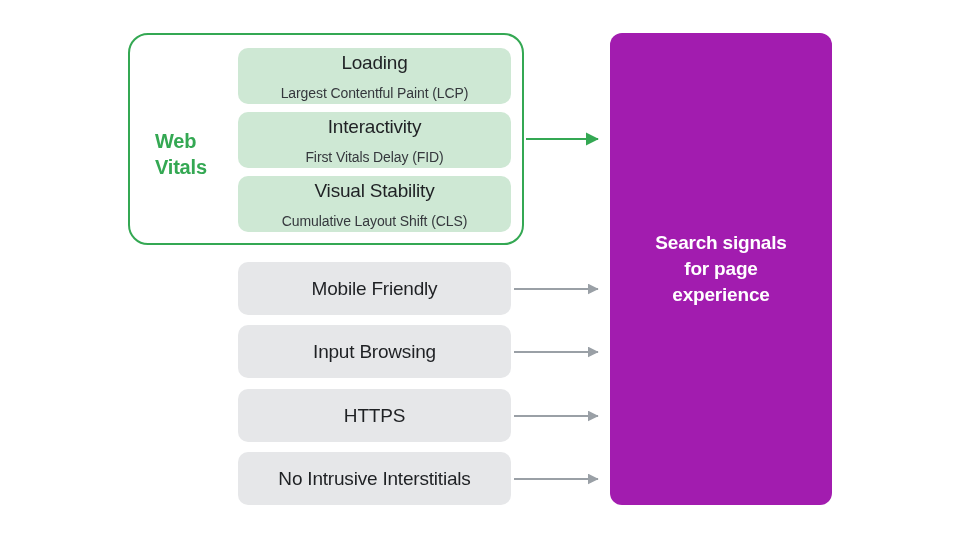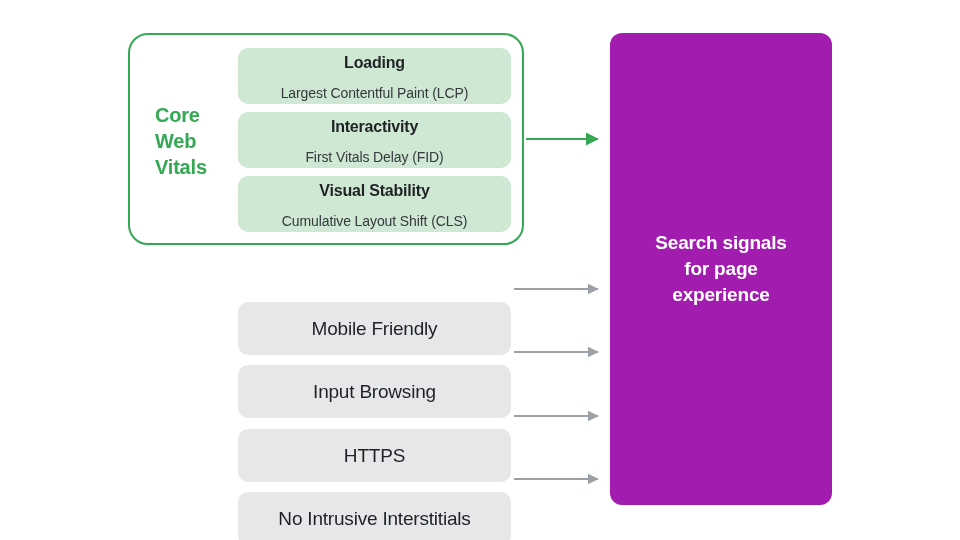--- a/index.html
+++ b/index.html
@@ -59,22 +59,22 @@
     flex-direction: column;
     align-items: center;
     justify-content: center;
     box-sizing: border-box;
   }
   .green-card.c0 { top: 48px; }
   .green-card.c1 { top: 112px; }
   .green-card.c2 { top: 176px; }
 
   .card-title {
-    font-size: 16px;
-    font-weight: bold;
+    font-size: 19px;
+    font-weight: normal;
     color: #1f2124;
     line-height: 23px;
     letter-spacing: -0.2px;
   }
   .card-sub {
     font-size: 14px;
     color: #35383d;
     line-height: 17px;
     margin-top: 11px;
     letter-spacing: -0.1px;
@@ -85,21 +85,20 @@
     position: absolute;
     left: 238px;
     width: 273px;
     height: 53px;
     background: #e6e7e9;
     border-radius: 10px;
     display: flex;
     align-items: center;
     justify-content: center;
     box-sizing: border-box;
-    margin-top: 40px;
   }
   .gray-card.g0 { top: 262px; }
   .gray-card.g1 { top: 325px; }
   .gray-card.g2 { top: 389px; }
   .gray-card.g3 { top: 452px; }
 
   .gray-label {
     font-size: 19px;
     color: #1f2124;
     line-height: 23px;
@@ -140,21 +139,20 @@
     pointer-events: none;
   }
 </style>
 </head>
 <body>
 
 <div id="canvas">
 
   <div class="cwv-container"></div>
 
-  <div class="cwv-label" style="top:102px;">Core</div>
   <div class="cwv-label" style="top:128px;">Web</div>
   <div class="cwv-label" style="top:154px;">Vitals</div>
 
   <div class="green-card c0">
     <div class="card-title">Loading</div>
     <div class="card-sub">Largest Contentful Paint (LCP)</div>
   </div>
 
   <div class="green-card c1">
     <div class="card-title">Interactivity</div>

